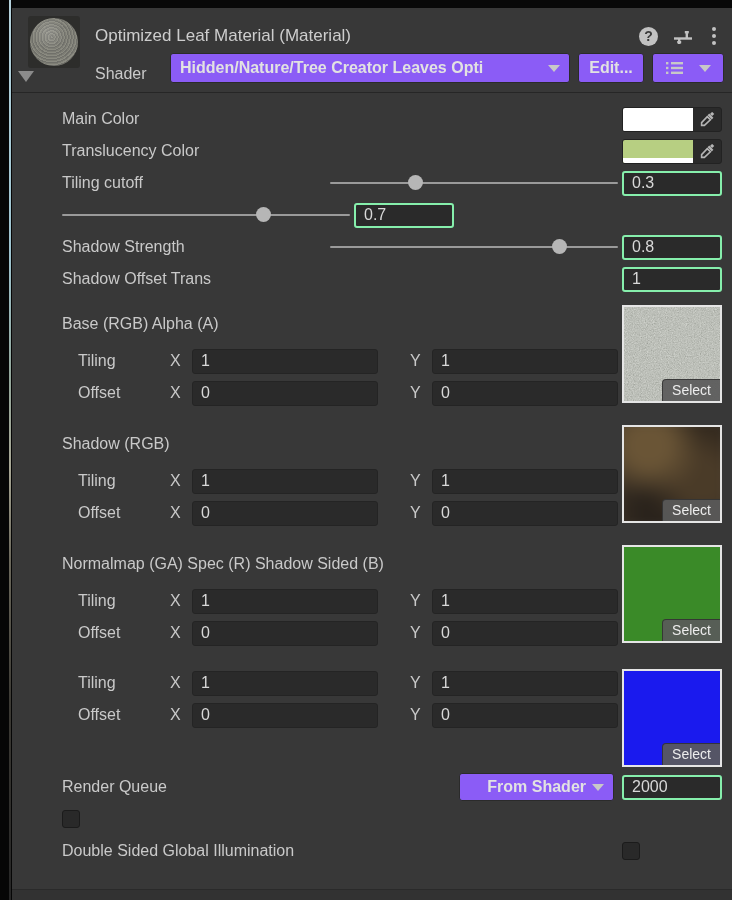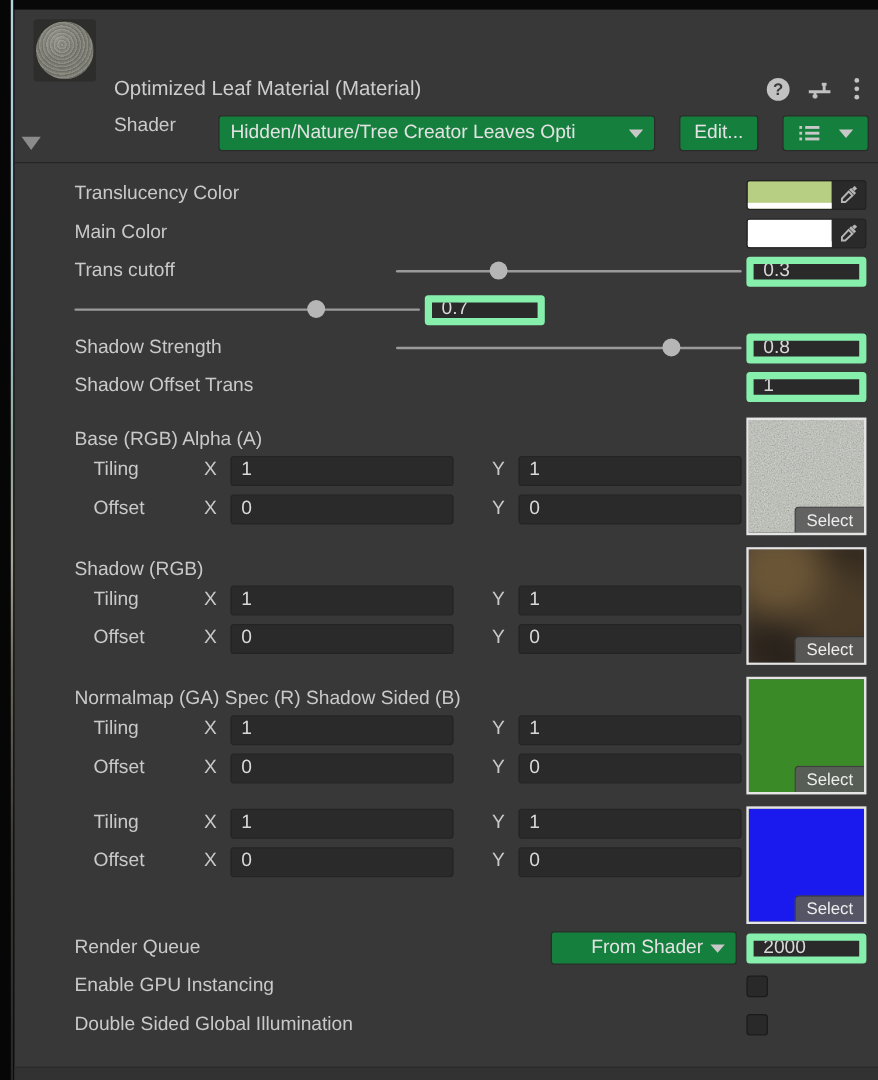--- a/index.html
+++ b/index.html
@@ -15,58 +15,58 @@
   .header{display:flex;gap:15px;padding:8px 8px 9px 16px;border-bottom:1px solid #262626;position:relative;}
   .sphere-wrap{width:52px;height:52px;background:#2d2d2b;border-radius:3px;overflow:hidden;position:relative;}
   .sphere{position:absolute;left:2px;top:2px;width:48px;height:48px;border-radius:50%;
     background:
       radial-gradient(circle at 38% 30%, rgba(255,255,255,.18), rgba(0,0,0,0) 40%),
       repeating-radial-gradient(circle at 45% 40%, #8b8b81 0 1px, #70706a 1px 2px, #7d7d74 2px 3px),
       radial-gradient(circle at 42% 35%, #96968c, #6f6f66 45%, #45453f 75%, #2c2c28 98%);}
   .foldout{position:absolute;left:6px;bottom:10px;width:0;height:0;
     border-left:8px solid transparent;border-right:8px solid transparent;border-top:11px solid #8b8b8b;}
   .header-main{flex:1;min-width:0;}
-  .title-row{display:flex;align-items:center;height:30px;margin-top:43px;}
+  .title-row{display:flex;align-items:flex-end;height:30px;}
   .win-title{flex:1;font-size:17px;color:#cdcdcd;white-space:nowrap;overflow:hidden;}
   .hicons{display:flex;align-items:center;gap:15px;padding-right:4px;}
   .help-ic{width:19px;height:19px;border-radius:50%;background:#c2c2c2;color:#3a3a3a;font-weight:bold;
     font-size:14px;display:flex;align-items:center;justify-content:center;}
   .kebab{display:flex;flex-direction:column;gap:3px;padding:1px 4px;}
   .kebab i{width:4px;height:4px;border-radius:50%;background:#c2c2c2;}
-  .shader-row{display:flex;align-items:flex-start;gap:20px;margin-top:7px;height:30px;}
+  .shader-row{display:flex;align-items:flex-end;gap:8px;margin-top:7px;height:30px;}
   .shader-label{width:67px;color:#c9c9c9;}
-  .btnish{background:#15803d;border:1px solid #2b2b2b;border-radius:3px;height:30px;
-    display:flex;align-items:center;color:#e2e2e2;}
+  .btnish{background:#8b5cf6;border:1px solid #2b2b2b;border-radius:3px;height:30px;
+    display:flex;align-items:center;color:#e2e2e2;font-weight:bold;}
   .shader-ddl{flex:1;min-width:0;padding:0 9px;cursor:default;}
   .shader-ddl .ddl-text{white-space:nowrap;overflow:hidden;flex:1;}
   .caret{width:0;height:0;border-left:6px solid transparent;border-right:6px solid transparent;
     border-top:7px solid #c8c8c8;margin-left:6px;flex:none;}
   .edit-btn{width:66px;justify-content:center;}
   .extras-btn{width:72px;justify-content:center;gap:10px;}
 
   
   .content{padding-top:10px;}
   .prow{display:flex;align-items:center;height:32px;padding-left:50px;padding-right:10px;}
   .plabel{flex:1;color:#c9c9c9;white-space:nowrap;}
   .rightcol{width:100px;flex:none;display:flex;align-items:center;}
   .swatch{width:100px;height:25px;background:#2a2a2a;border:1px solid #222;border-radius:3px;
     display:flex;overflow:hidden;}
   .swatch-color{flex:1;position:relative;}
   .swatch-alpha{position:absolute;left:0;right:0;bottom:0;height:5px;background:#fff;}
   .dropper{width:28px;display:flex;align-items:center;justify-content:center;}
   .slider{width:288px;height:24px;position:relative;flex:none;margin-right:4px;}
   .slider-track{position:absolute;left:0;right:0;top:11px;height:2px;background:#9a9a9a;border-radius:1px;}
   .slider-handle{position:absolute;top:4px;width:15px;height:15px;border-radius:50%;background:#b6b6b6;}
-  .vfield{width:100px;height:25px;background:#2a2a2a;border:6px solid #86efac;border-radius:3px;
+  .vfield{width:100px;height:25px;background:#2a2a2a;border:2px solid #86efac;border-radius:3px;
     color:#d8d8d8;font-size:16px;padding:0 8px;font-family:inherit;outline:none;}
 
   
   .texsec{position:relative;margin-top:8px;padding-bottom:6px;}
   .texlabel-row{height:30px;display:flex;align-items:flex-end;padding-left:50px;}
-  .texrows{margin-top:0;}
+  .texrows{margin-top:12px;}
   .trow{display:flex;align-items:center;height:32px;padding-left:66px;padding-right:114px;}
   .tname{width:92px;flex:none;}
   .xy{width:22px;flex:none;color:#c9c9c9;}
   .tfield{flex:1;min-width:0;height:25px;background:#2a2a2a;border:1px solid #242424;border-radius:3px;
     color:#d8d8d8;font-size:16px;padding:0 8px;font-family:inherit;outline:none;}
   .tgap{width:32px;flex:none;}
   .texthumb{position:absolute;top:2px;right:10px;width:100px;height:98px;border:2px solid #e5e5e5;
     background:#555;overflow:hidden;}
   .selectbtn{position:absolute;right:0;bottom:0;background:rgba(90,90,90,.92);color:#ededed;
     font-size:14px;padding:2px 9px 3px;border-radius:4px 0 0 0;border:1px solid rgba(30,30,30,.6);border-right:none;border-bottom:none;}
@@ -150,61 +150,61 @@
           </span>
           <span class="caret"></span>
         </div>
       </div>
     </div>
   </div>
 
   <div class="content">
 
     <div class="prow">
-      <div class="plabel">Translucency Color</div>
+      <div class="plabel">Main Color</div>
       <div class="rightcol">
         <div class="swatch">
-          <div class="swatch-color" style="background: rgb(183, 207, 130);">
+          <div class="swatch-color" style="background: rgb(255, 255, 255);">
             <div class="swatch-alpha"></div>
           </div>
           <div class="dropper">
             <svg width="15" height="15" viewBox="0 0 15 15">
               <g fill="#b5b5b5">
                 <path d="M9.2 1.6 L13.4 5.8 L11.8 7.4 L7.6 3.2 Z"></path>
                 <path d="M7.2 4.6 L10.4 7.8 L4.4 13.4 L1.6 13.4 L1.6 10.6 Z" fill="none" stroke="#b5b5b5" stroke-width="1.6"></path>
                 <rect x="10.6" y="0.4" width="3" height="3" transform="rotate(45 12 2)"></rect>
               </g>
             </svg>
           </div>
         </div>
       </div>
     </div>
 
     <div class="prow">
-      <div class="plabel">Main Color</div>
+      <div class="plabel">Translucency Color</div>
       <div class="rightcol">
         <div class="swatch">
-          <div class="swatch-color" style="background: rgb(255, 255, 255);">
+          <div class="swatch-color" style="background: rgb(183, 207, 130);">
             <div class="swatch-alpha"></div>
           </div>
           <div class="dropper">
             <svg width="15" height="15" viewBox="0 0 15 15">
               <g fill="#b5b5b5">
                 <path d="M9.2 1.6 L13.4 5.8 L11.8 7.4 L7.6 3.2 Z"></path>
                 <path d="M7.2 4.6 L10.4 7.8 L4.4 13.4 L1.6 13.4 L1.6 10.6 Z" fill="none" stroke="#b5b5b5" stroke-width="1.6"></path>
                 <rect x="10.6" y="0.4" width="3" height="3" transform="rotate(45 12 2)"></rect>
               </g>
             </svg>
           </div>
         </div>
       </div>
     </div>
 
     <div class="prow">
-      <div class="plabel">Trans cutoff</div>
+      <div class="plabel">Tiling cutoff</div>
       <div class="slider">
         <div class="slider-track"></div>
         <div class="slider-handle" style="left: calc(30% - 8px);"></div>
       </div>
       <input class="vfield" value="0.3" style="">
     </div>
 
     <div class="prow">
       <div class="slider">
         <div class="slider-track"></div>
@@ -346,21 +346,20 @@
     <div class="bottom-block">
       <div class="prow">
         <div class="plabel">Render Queue</div>
         <div class="btnish rq-ddl">
           <span class="ddl-text">From Shader</span>
           <span class="caret"></span>
         </div>
         <input class="vfield" value="2000" style="">
       </div>
       <div class="prow">
-        <div class="plabel">Enable GPU Instancing</div>
         <div class="rightcol">
             <div class="chk"></div>
           </div>
       </div>
       <div class="prow">
         <div class="plabel">Double Sided Global Illumination</div>
         <div class="rightcol">
             <div class="chk"></div>
           </div>
       </div>

